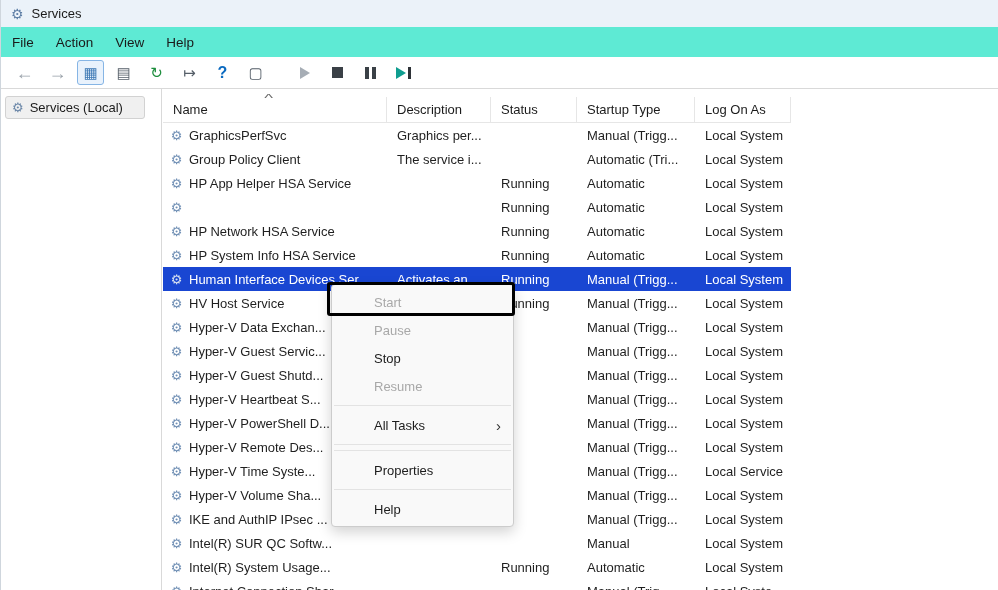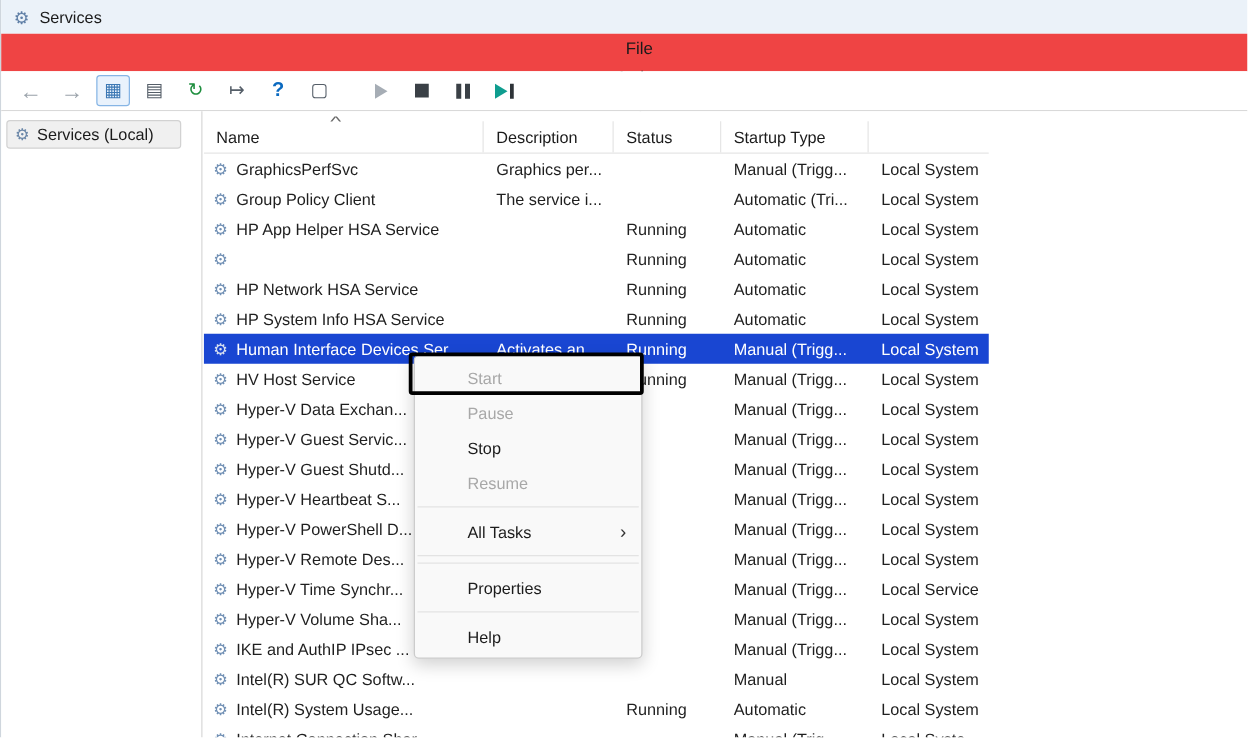--- a/index.html
+++ b/index.html
@@ -17,21 +17,21 @@
     position: absolute; top: 0; left: 0; right: 0; height: 27px;
     background: var(--titlebar, #ebf2f9);
     display: flex; align-items: center; gap: 8px; padding-left: 10px;
     font-size: 13px;
   }
   .app-icon { font-size: 14px; color: #5f7fa6; line-height: 1; }
 
   
   .menubar {
     position: absolute; top: 27px; left: 0; right: 0; height: 30px;
-    background: #ef4444; display: flex; align-items: center; padding-left: 24px; flex-direction: column;
+    background: #5eead4; display: flex; align-items: center; padding-left: 0;
   }
   .menu-item { padding: 4px 11px; font-size: 13.5px; color: #1a1a1a; cursor: default; }
 
   
   .toolbar {
     position: absolute; top: 57px; left: 0; right: 0; height: 32px;
     background: #fff; border-bottom: 1px solid #d9d9d9;
     display: flex; align-items: center; gap: 6px; padding-left: 10px;
   }
   .tbtn {
@@ -176,20 +176,23 @@
         </div>
         <div class="hcell">
           <span>Description</span>
         </div>
         <div class="hcell">
           <span>Status</span>
         </div>
         <div class="hcell">
           <span>Startup Type</span>
         </div>
+        <div class="hcell">
+          <span>Log On As</span>
+        </div>
       </div>
       <div class="rows">
           <div class="row">
     <div class="cell name-cell">
       <span class="gear">⚙</span>
       <span>GraphicsPerfSvc</span>
     </div>
     <div class="cell">Graphics per...</div>
     <div class="cell"></div>
     <div class="cell">Manual (Trigg...</div>
@@ -320,21 +323,21 @@
       <span>Hyper-V Remote Des...</span>
     </div>
     <div class="cell"></div>
     <div class="cell"></div>
     <div class="cell">Manual (Trigg...</div>
     <div class="cell">Local System</div>
   </div>
           <div class="row">
     <div class="cell name-cell">
       <span class="gear">⚙</span>
-      <span>Hyper-V Time Synchr...</span>
+      <span>Hyper-V Time Syste...</span>
     </div>
     <div class="cell"></div>
     <div class="cell"></div>
     <div class="cell">Manual (Trigg...</div>
     <div class="cell">Local Service</div>
   </div>
           <div class="row">
     <div class="cell name-cell">
       <span class="gear">⚙</span>
       <span>Hyper-V Volume Sha...</span>

